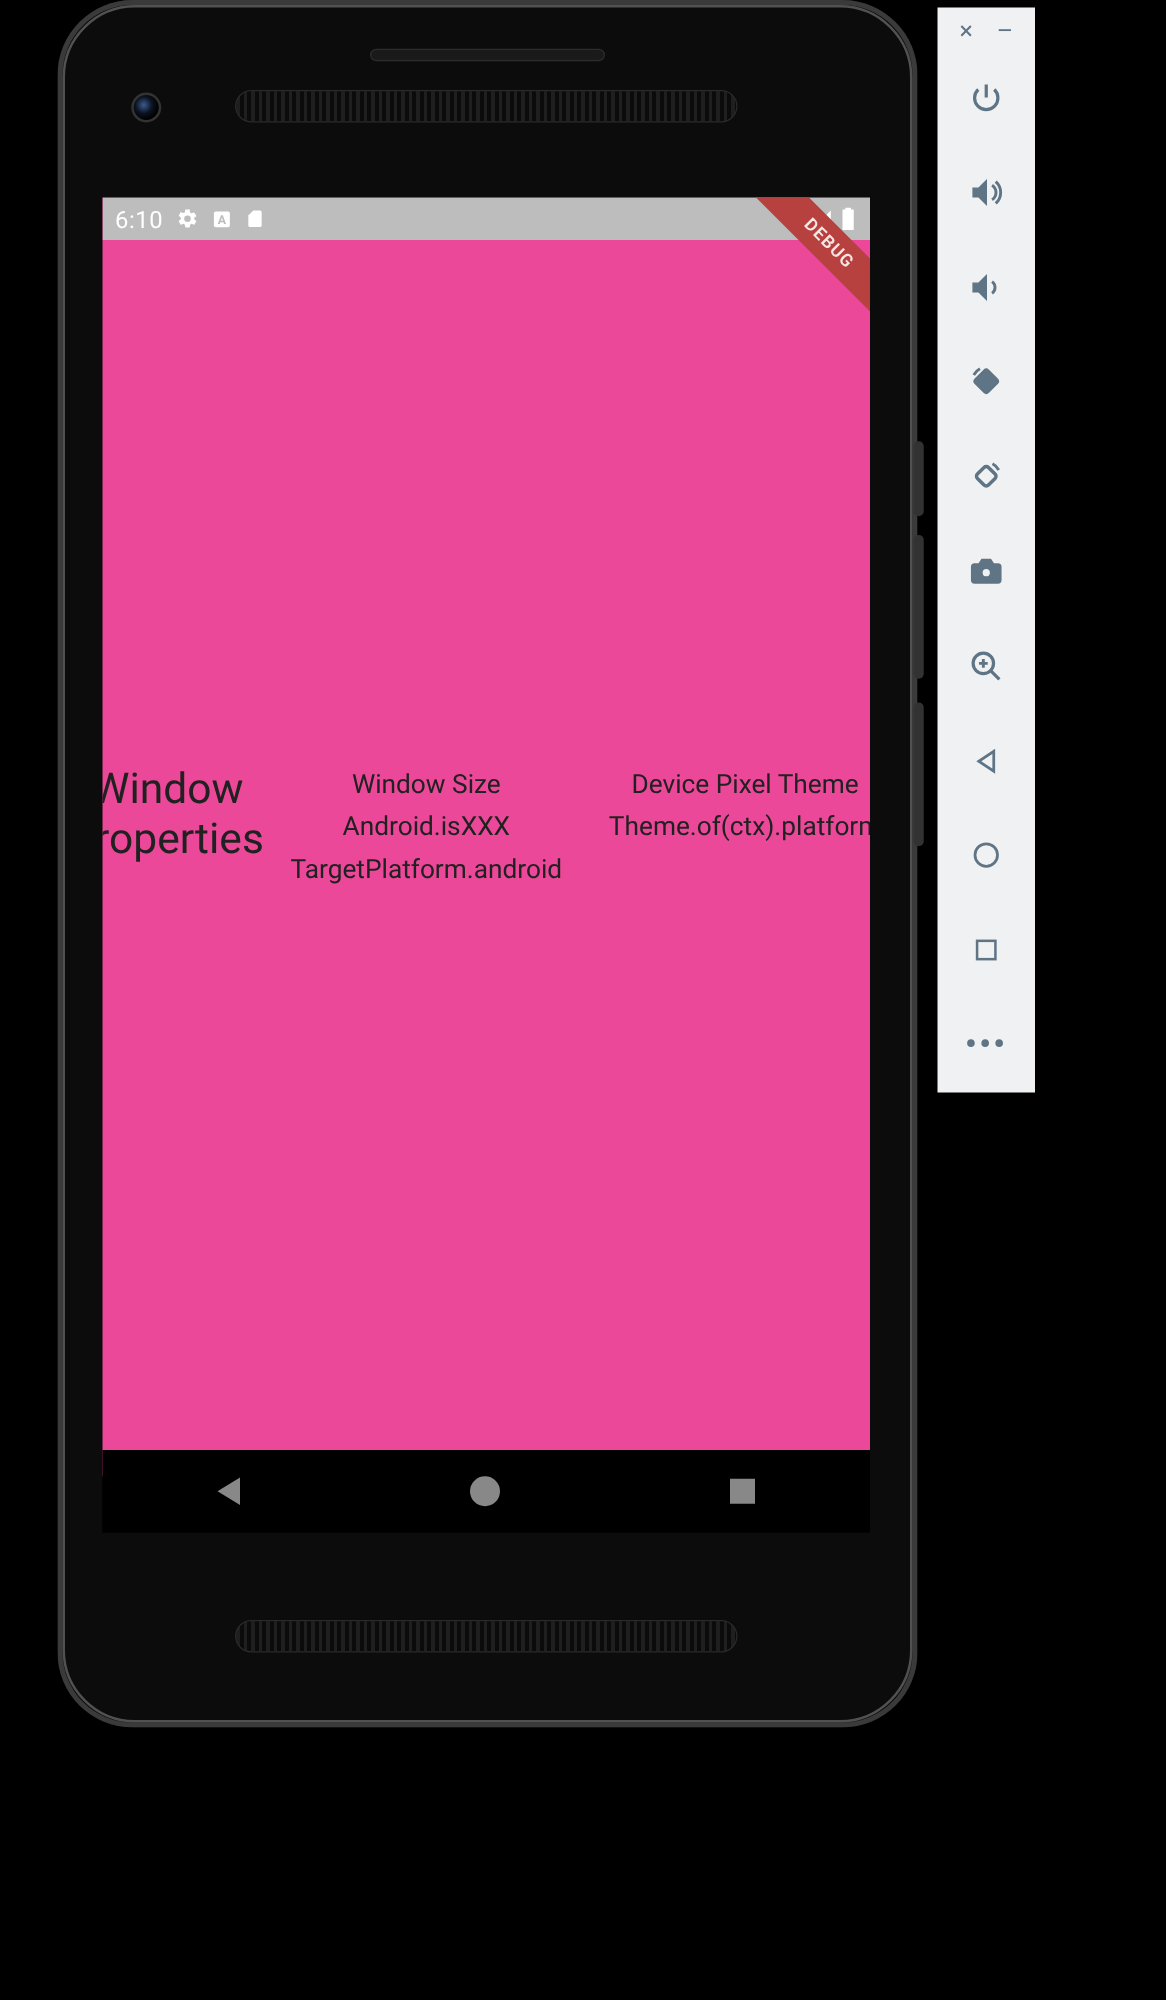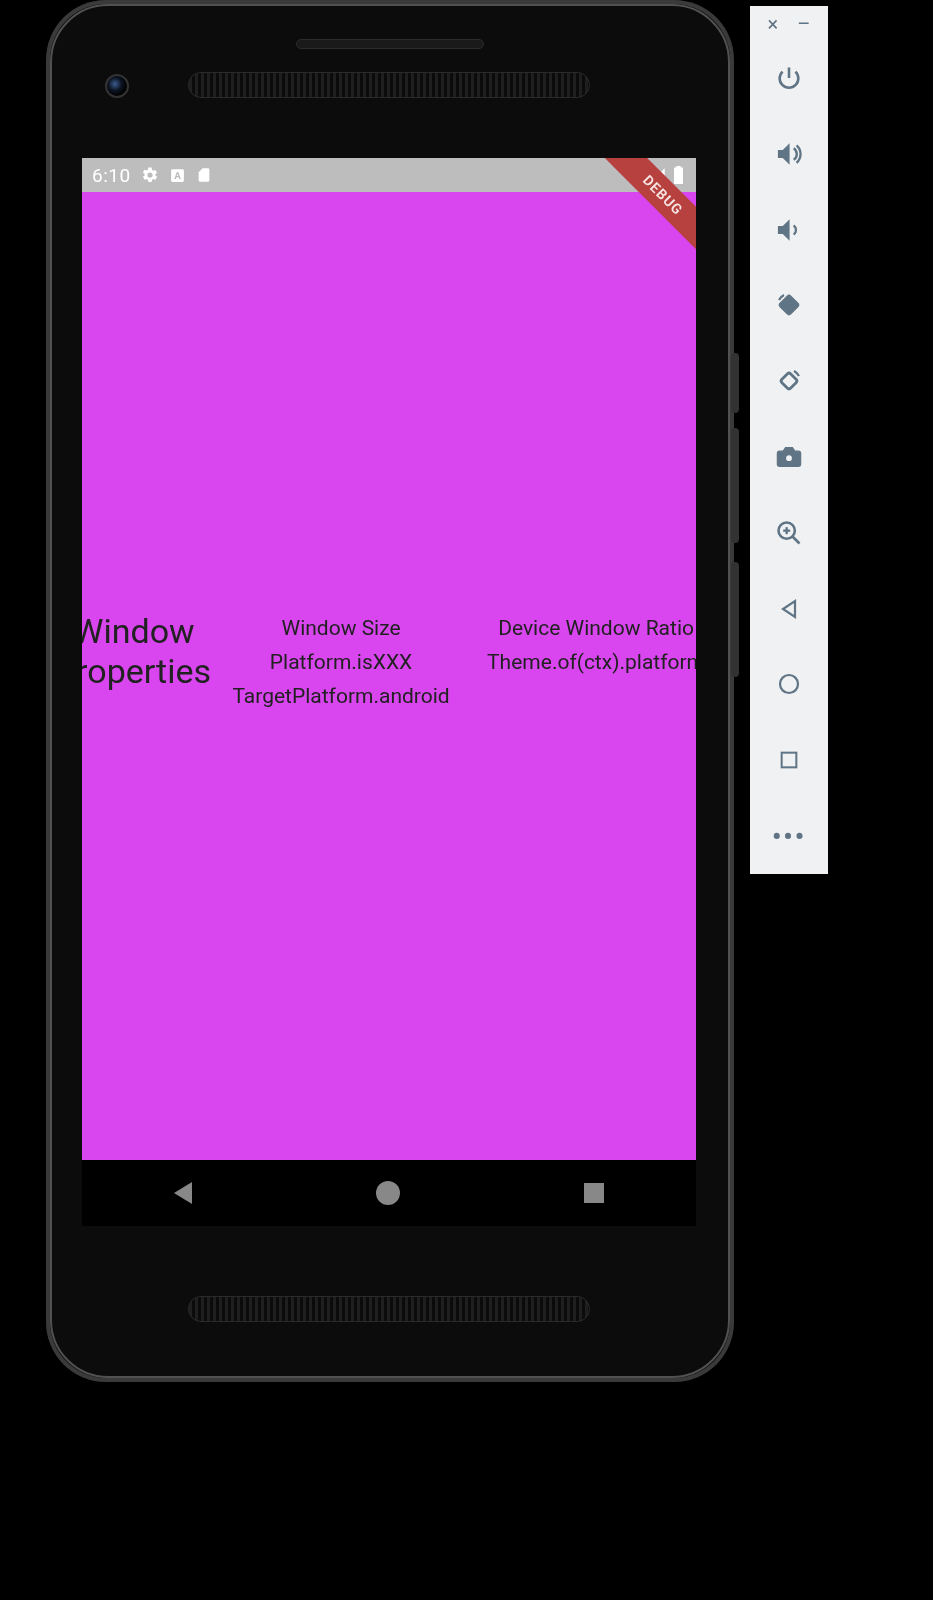--- a/index.html
+++ b/index.html
@@ -86,21 +86,21 @@
       left: 82px;
       top: 158px;
       width: 614px;
       height: 1068px;
       background: #000;
     }
     .screen-inner {
       width: 614px;
       height: 1023px;
       position: relative;
-      background: #d946ef;
+      background: #ec4899;
       overflow: hidden;
     }
     .statusbar {
       height: 34px;
       background: #bdbdbd;
       color: #fff;
       display: flex;
       align-items: center;
       padding: 0 10px;
       font-size: 19px;
@@ -231,22 +231,22 @@
           </svg>
       </div>
     </div>
 
     <div class="debug-banner">DEBUG</div>
 
     <div class="app-content">
       <div class="title">Window properties</div>
       <div class="table">
         <div>Window Size</div>
-        <div>Device Window Ratio</div>
-        <div>Platform.isXXX</div>
+        <div>Device Pixel Theme</div>
+        <div>Android.isXXX</div>
         <div>Theme.of(ctx).platform</div>
         <div>TargetPlatform.android</div>
       </div>
     </div>
   </div>
   <div class="navbar">
     <div class="tri"></div>
     <div class="circ"></div>
     <div class="sq"></div>
   </div>

